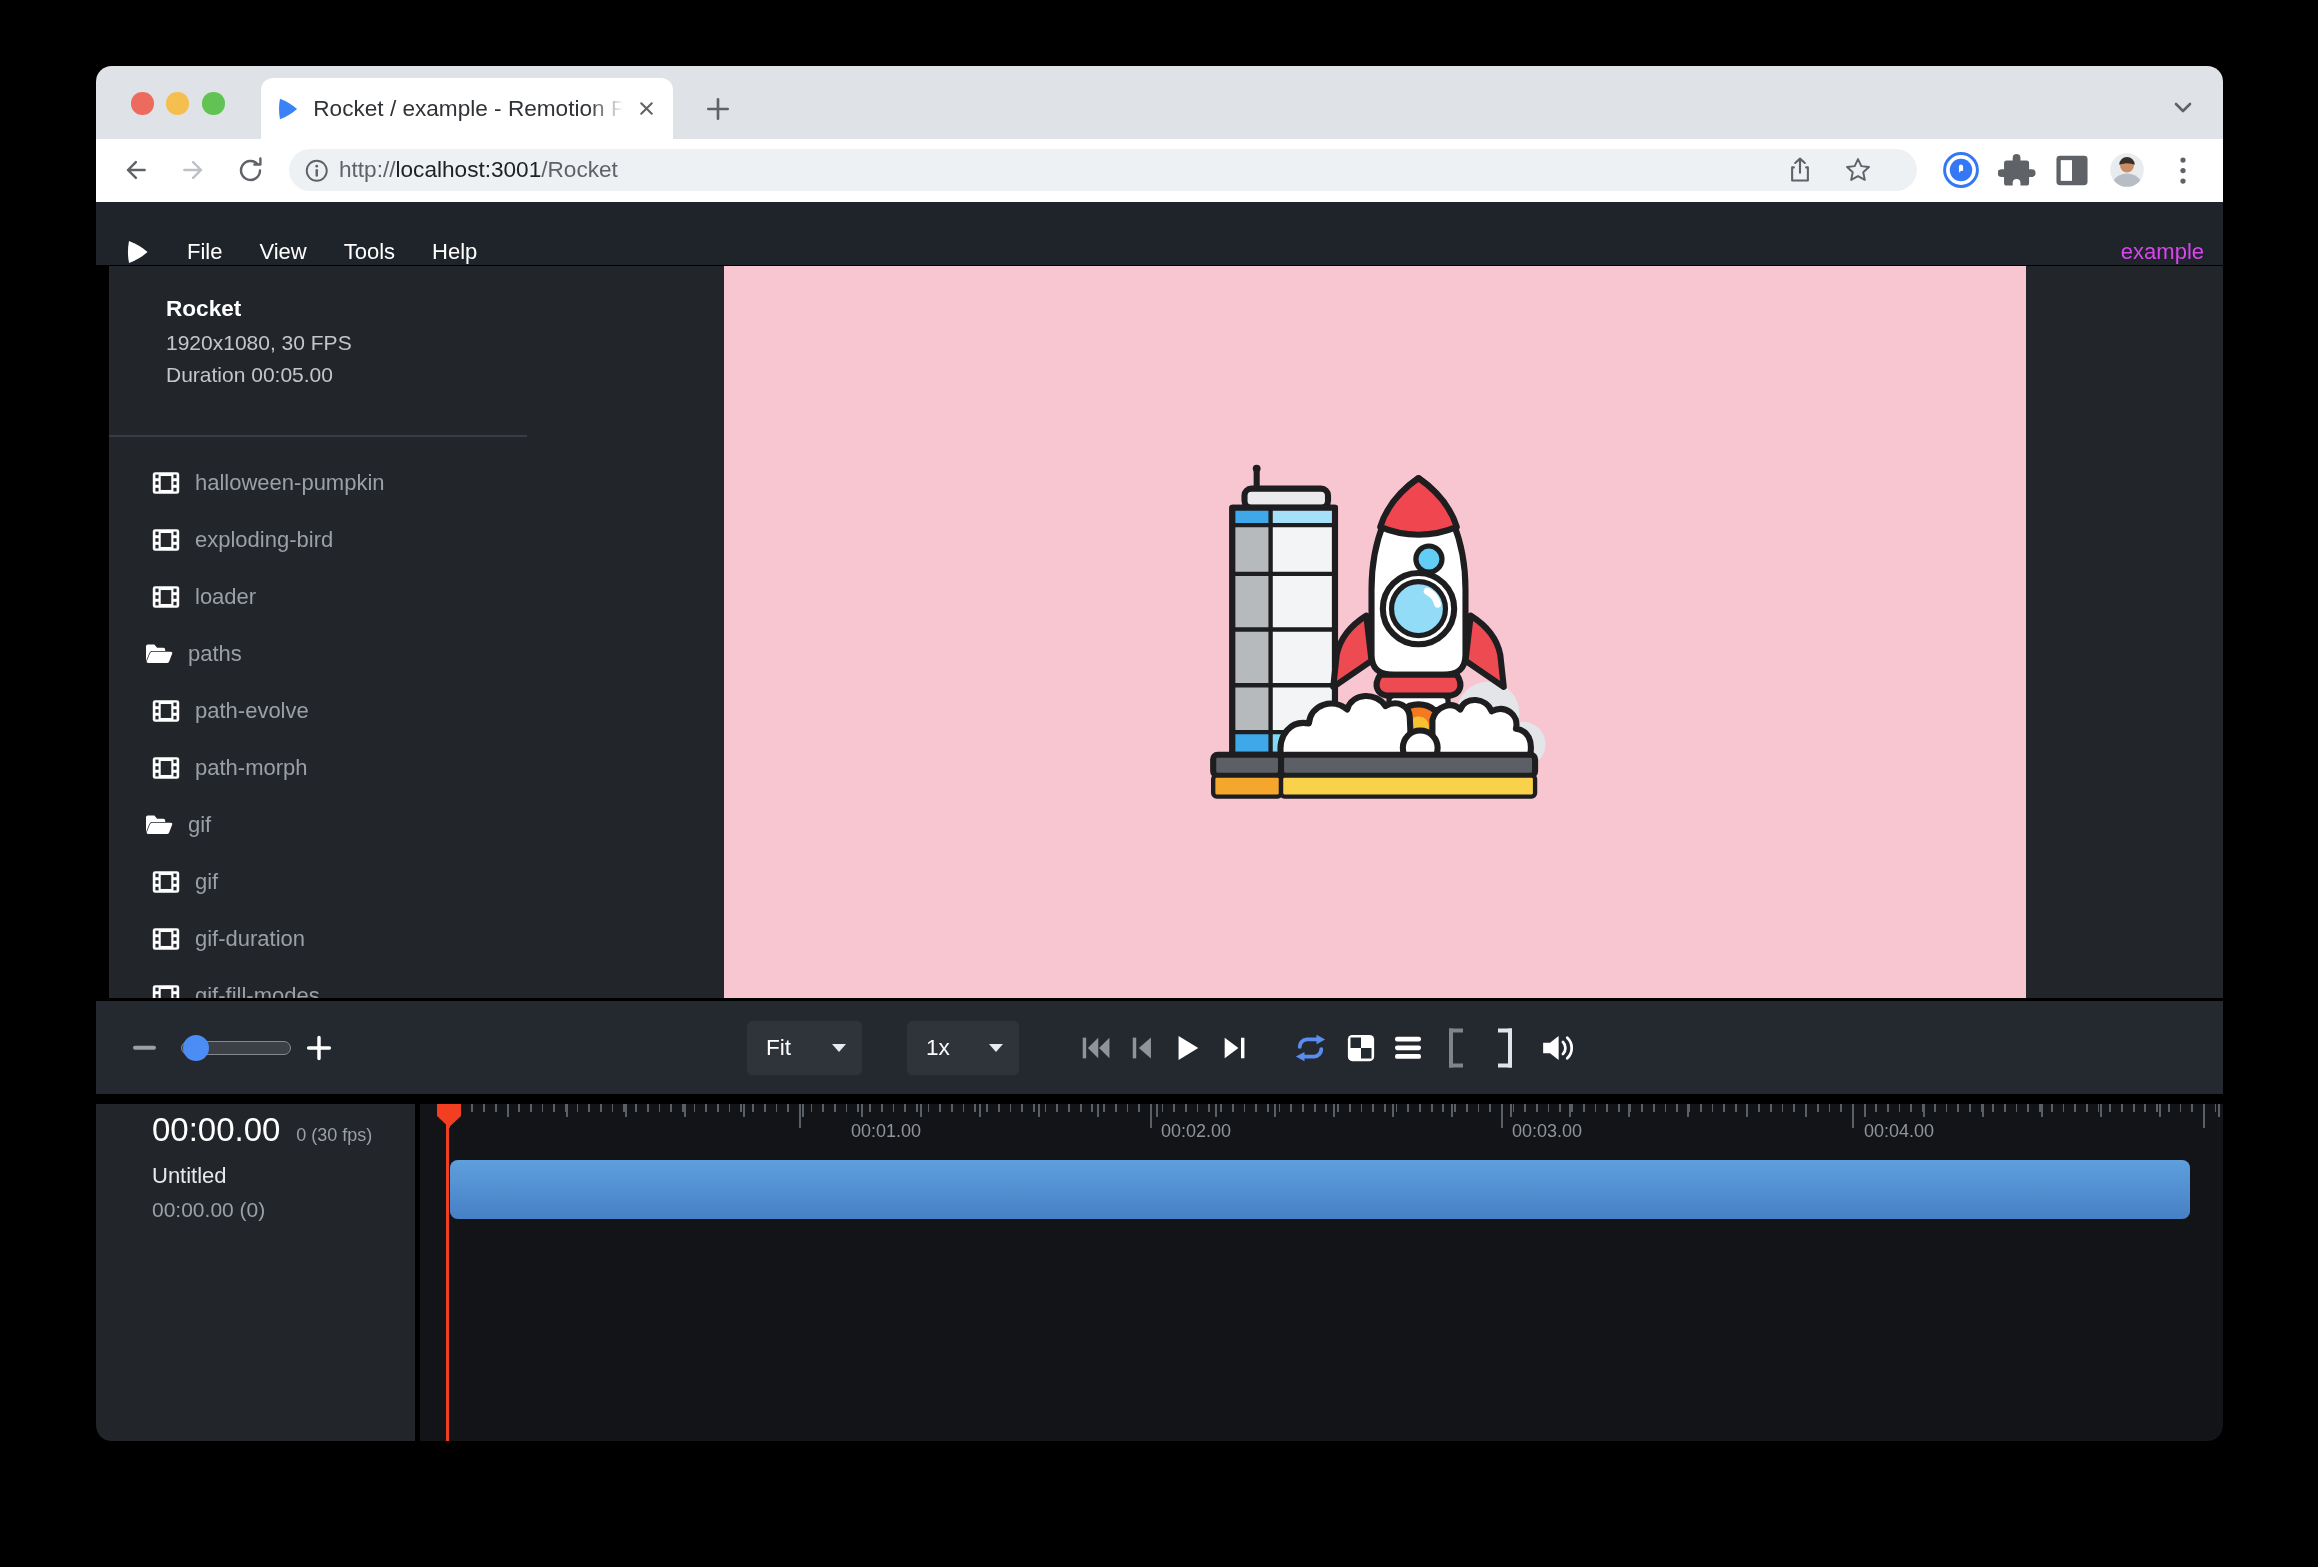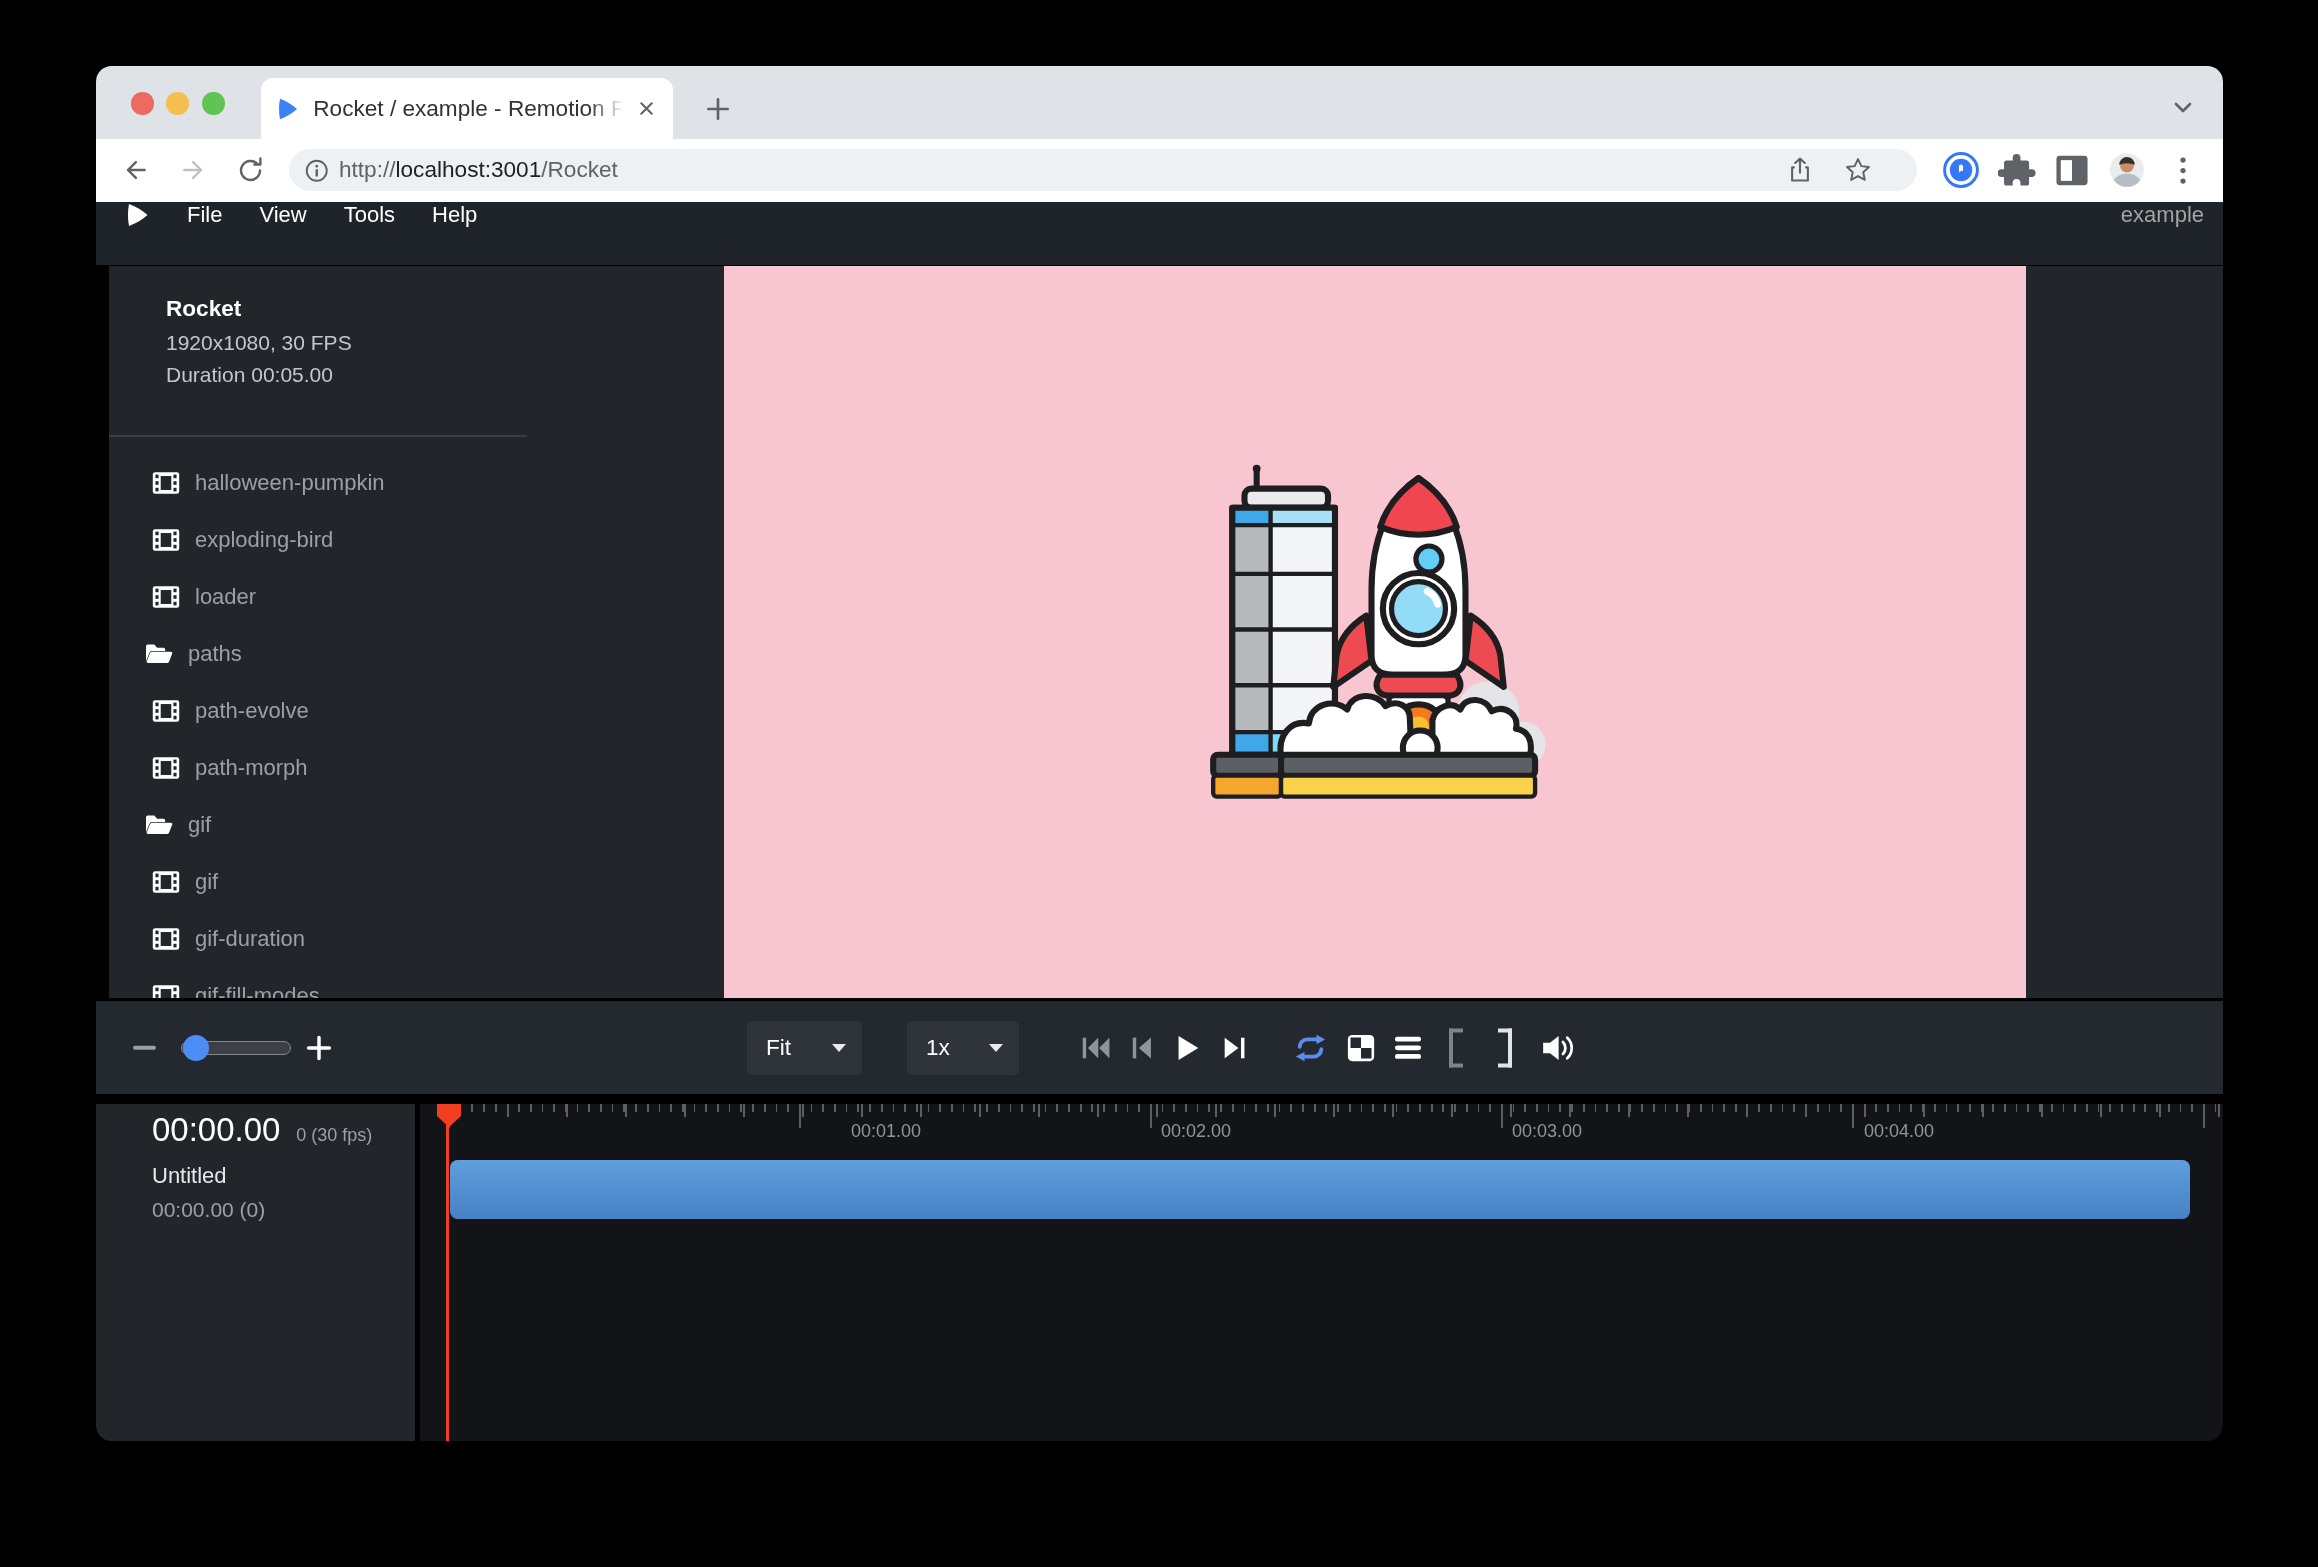--- a/index.html
+++ b/index.html
@@ -17,23 +17,23 @@
     background:linear-gradient(90deg,rgba(255,255,255,0),#fff 70%);}
   #newtab{position:absolute;left:607px;top:28px;}
   #strip-chevron{position:absolute;left:2072px;top:31px;}
   
   #urlrow{position:absolute;left:0;top:73px;width:100%;height:63px;background:#fff;}
   #omnibox{position:absolute;left:193px;top:10.4px;width:1628px;height:42px;border-radius:21px;background:#eef1f4;}
   #url-text{position:absolute;left:50px;top:7.8px;font-size:22.6px;color:#202124;white-space:nowrap;}
   .url-dim{color:#5f6368;}
   
   #menubar{position:absolute;left:0;top:136px;width:100%;height:64px;background:#1f242a;
-    display:flex;align-items:flex-start;border-bottom:1.7px solid #000;box-sizing:border-box;}
+    display:flex;align-items:flex-end;border-bottom:1.7px solid #000;box-sizing:border-box;}
   .menu-item{color:#fff;font-size:22px;margin-left:37px;}
-  #menu-right{margin-left:auto;margin-right:19px;color:#a3a3a3;font-size:22px;}
+  #menu-right{margin-left:auto;margin-right:19px;color:#d946ef;font-size:22px;}
   
   #main{position:absolute;left:0;top:200px;width:100%;height:732px;background:#000;}
   #sidebar{position:absolute;left:13px;top:0;width:424px;height:100%;background:#22262b;overflow:hidden;}
   #sb-info{padding:30px 0 0 57px;}
   #sb-title{color:#fff;font-size:22.6px;font-weight:bold;}
   .sb-meta{color:#c3c7cb;font-size:21px;margin-top:8.7px;}
   #sb-divider{position:absolute;left:0;top:169px;width:100%;height:1.7px;background:#383d44;}
   #sb-list{position:absolute;left:0;top:188px;width:100%;}
   .srow{height:57px;display:flex;align-items:center;}
   .srow.comp{padding-left:42px;}

